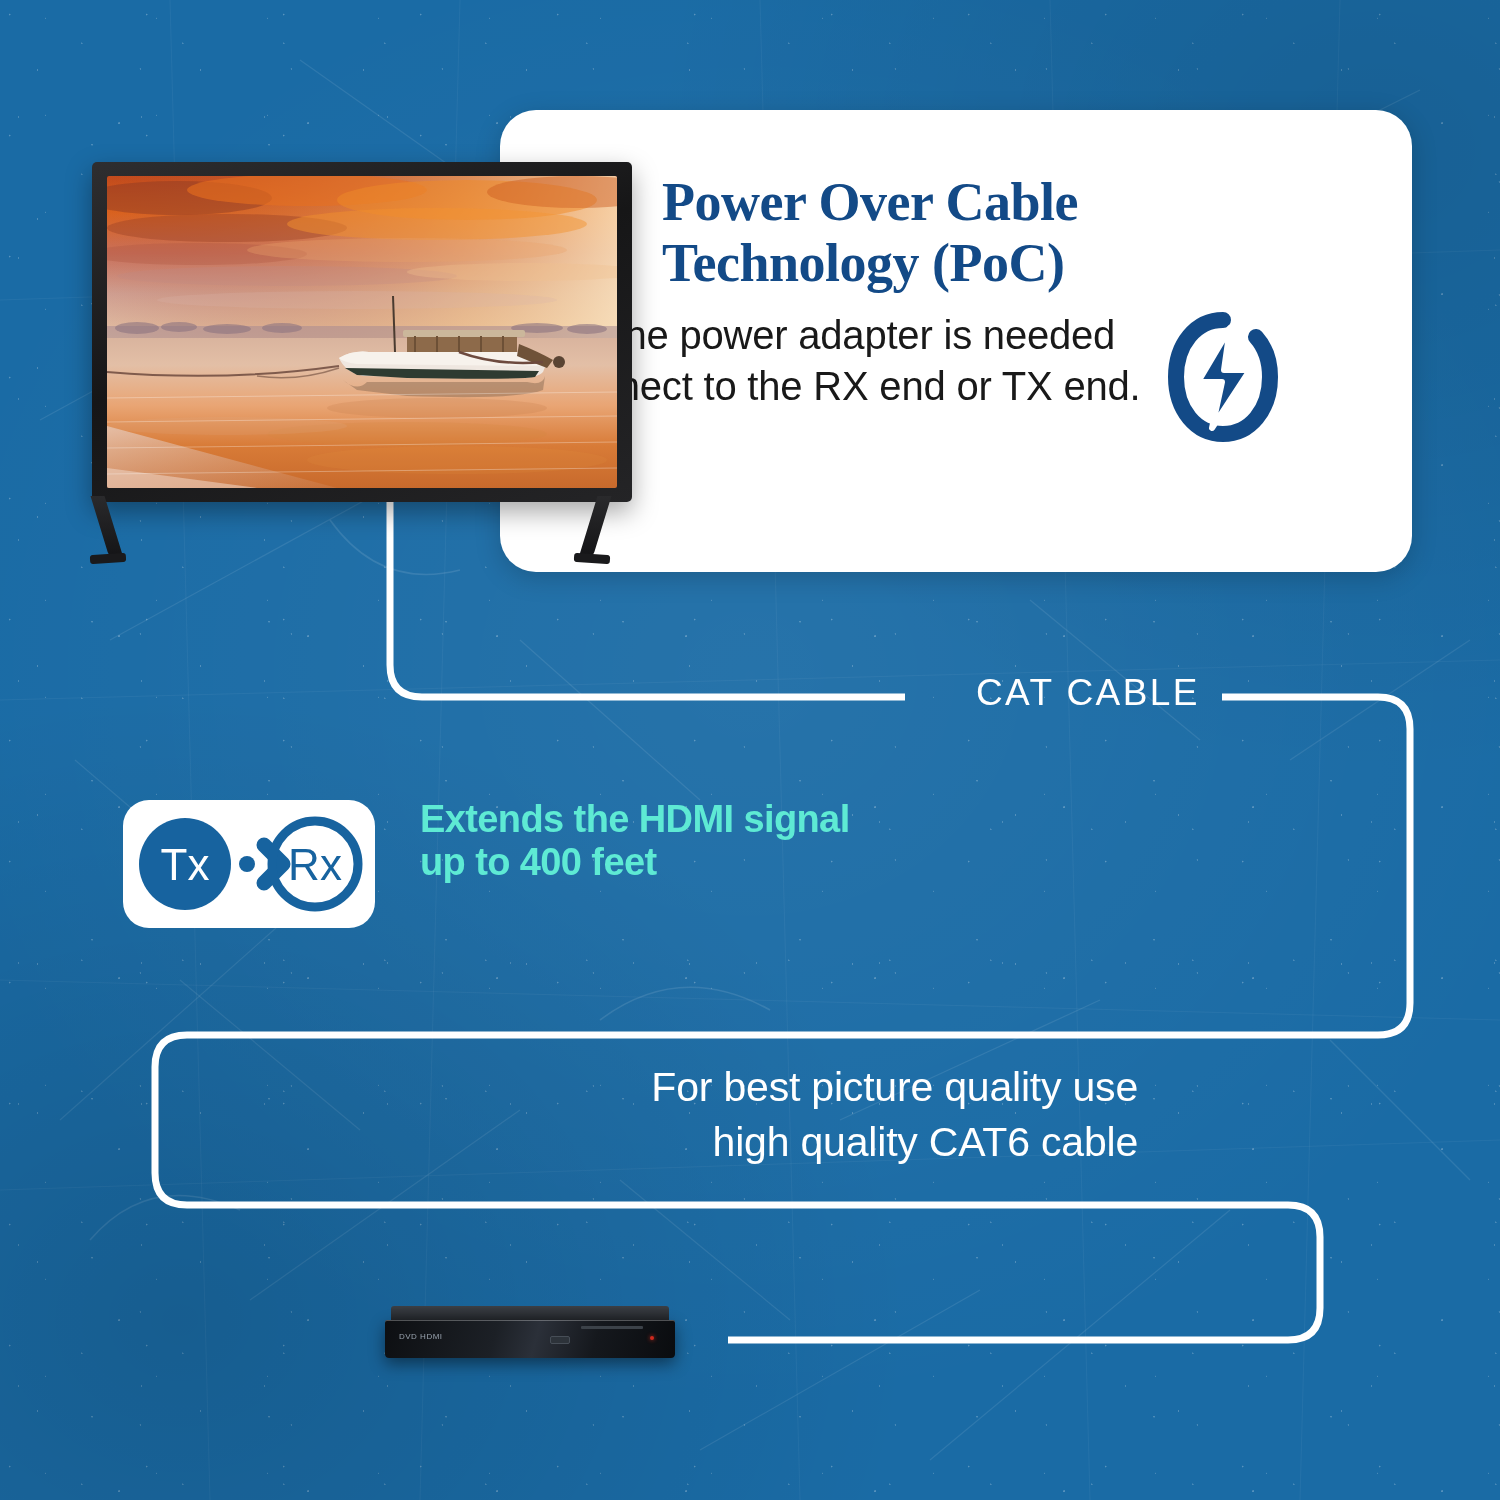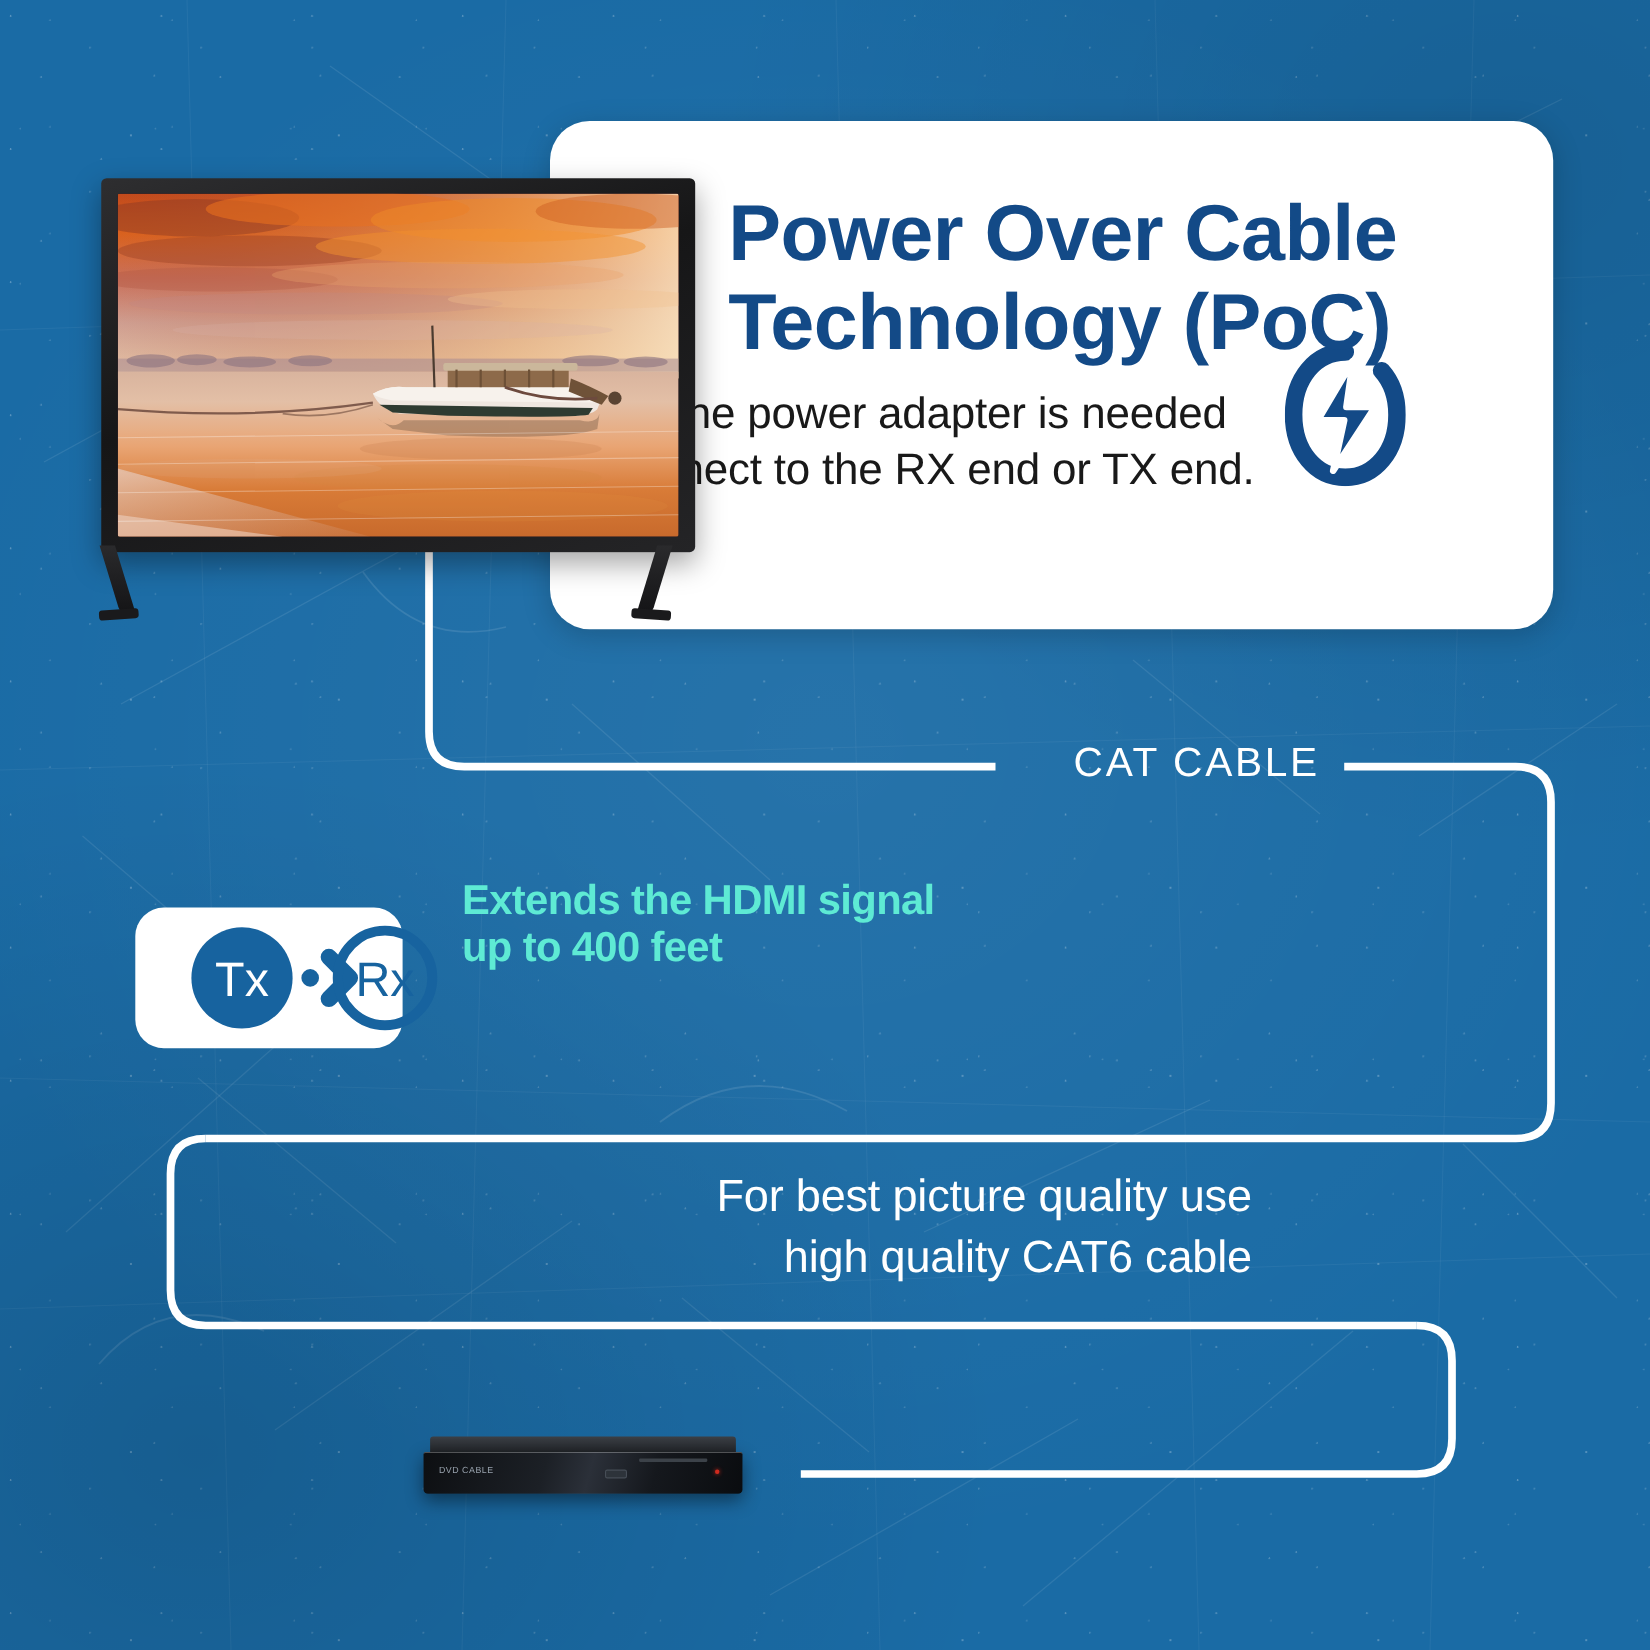--- a/index.html
+++ b/index.html
@@ -33,22 +33,22 @@
   }
 
   
   .card{
     position:absolute;left:500px;top:110px;width:912px;height:462px;
     background:#ffffff;border-radius:36px;
     box-shadow:0 6px 26px rgba(0,0,0,.18);
   }
   .card-inner{position:absolute;left:162px;top:62px;right:44px;}
   .card-title{
-    color:#134a87;font-weight:bold;font-size:72px;line-height:1.13;
-    letter-spacing:-0.5px;margin:0;white-space:pre-line;
+    color:#134a87;font-weight:bold;font-size:54px;line-height:1.13;
+    letter-spacing:-0.5px;margin:0;white-space:pre-line;font-family:Liberation Serif, serif;
   }
   .card-sub{
     color:#191919;font-size:40px;line-height:1.28;margin:16px 0 0 -152px;
     white-space:pre-line;letter-spacing:-0.2px;
   }
 
   
   .poc-icon{position:absolute;left:668px;top:202px;width:110px;height:130px;}
 
   
@@ -104,22 +104,22 @@
 
   
   .headline{
     position:absolute;left:420px;top:798px;width:900px;
     color:#5eead4;font-weight:bold;font-size:38px;line-height:1.14;
     letter-spacing:-0.6px;white-space:pre-line;
   }
 
   
   .txrx{
-    position:absolute;left:123px;top:825px;width:208px;height:128px;
-    background:#ffffff;border-radius:26px;padding-left:35px;
+    position:absolute;left:123px;top:800px;width:252px;height:128px;
+    background:#ffffff;border-radius:26px;
   }
 
   
   .note{
     position:absolute;left:418px;top:1060px;width:720px;
     color:#ffffff;font-size:41px;line-height:1.33;white-space:pre-line;
     font-weight:400;letter-spacing:-0.2px;text-align:right;
   }
 </style>
 </head>
@@ -318,19 +318,19 @@
 
   <div class="headline">Extends the HDMI signal
 up to 400 feet</div>
 
   <div class="note">For best picture quality use
 high quality CAT6 cable</div>
 
   <div class="dvd">
     <div class="dvd-top"></div>
     <div class="dvd-face"></div>
-    <div class="dvd-logo">DVD  CABLE</div>
+    <div class="dvd-logo">DVD  HDMI</div>
     <div class="dvd-tray"></div>
     <div class="dvd-port"></div>
     <div class="dvd-led"></div>
   </div>
 
 </div>
 
 </body></html>

